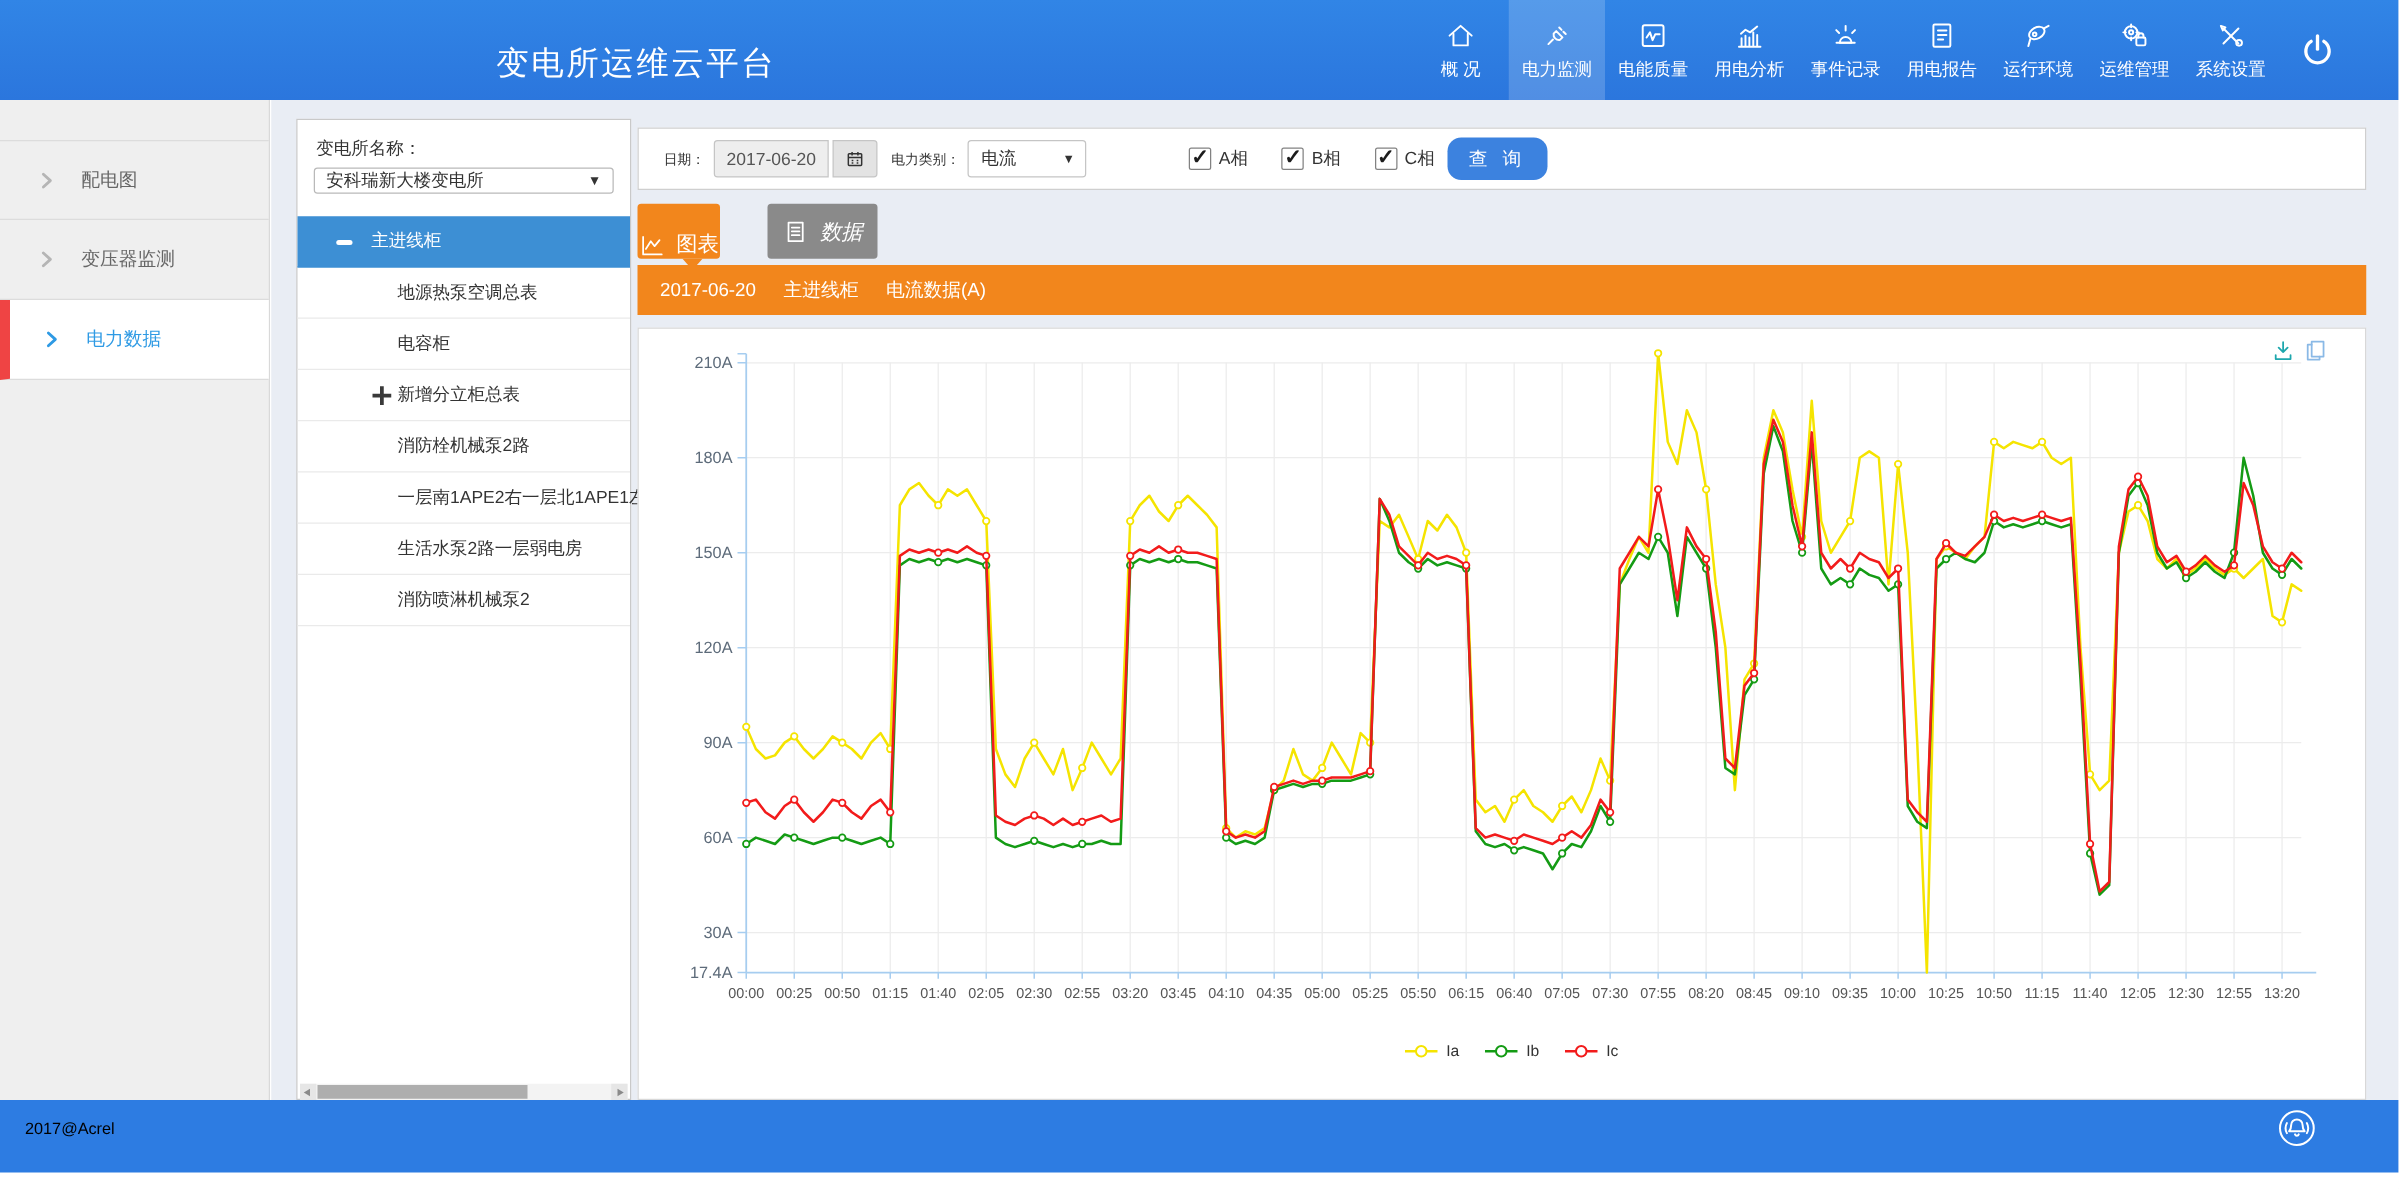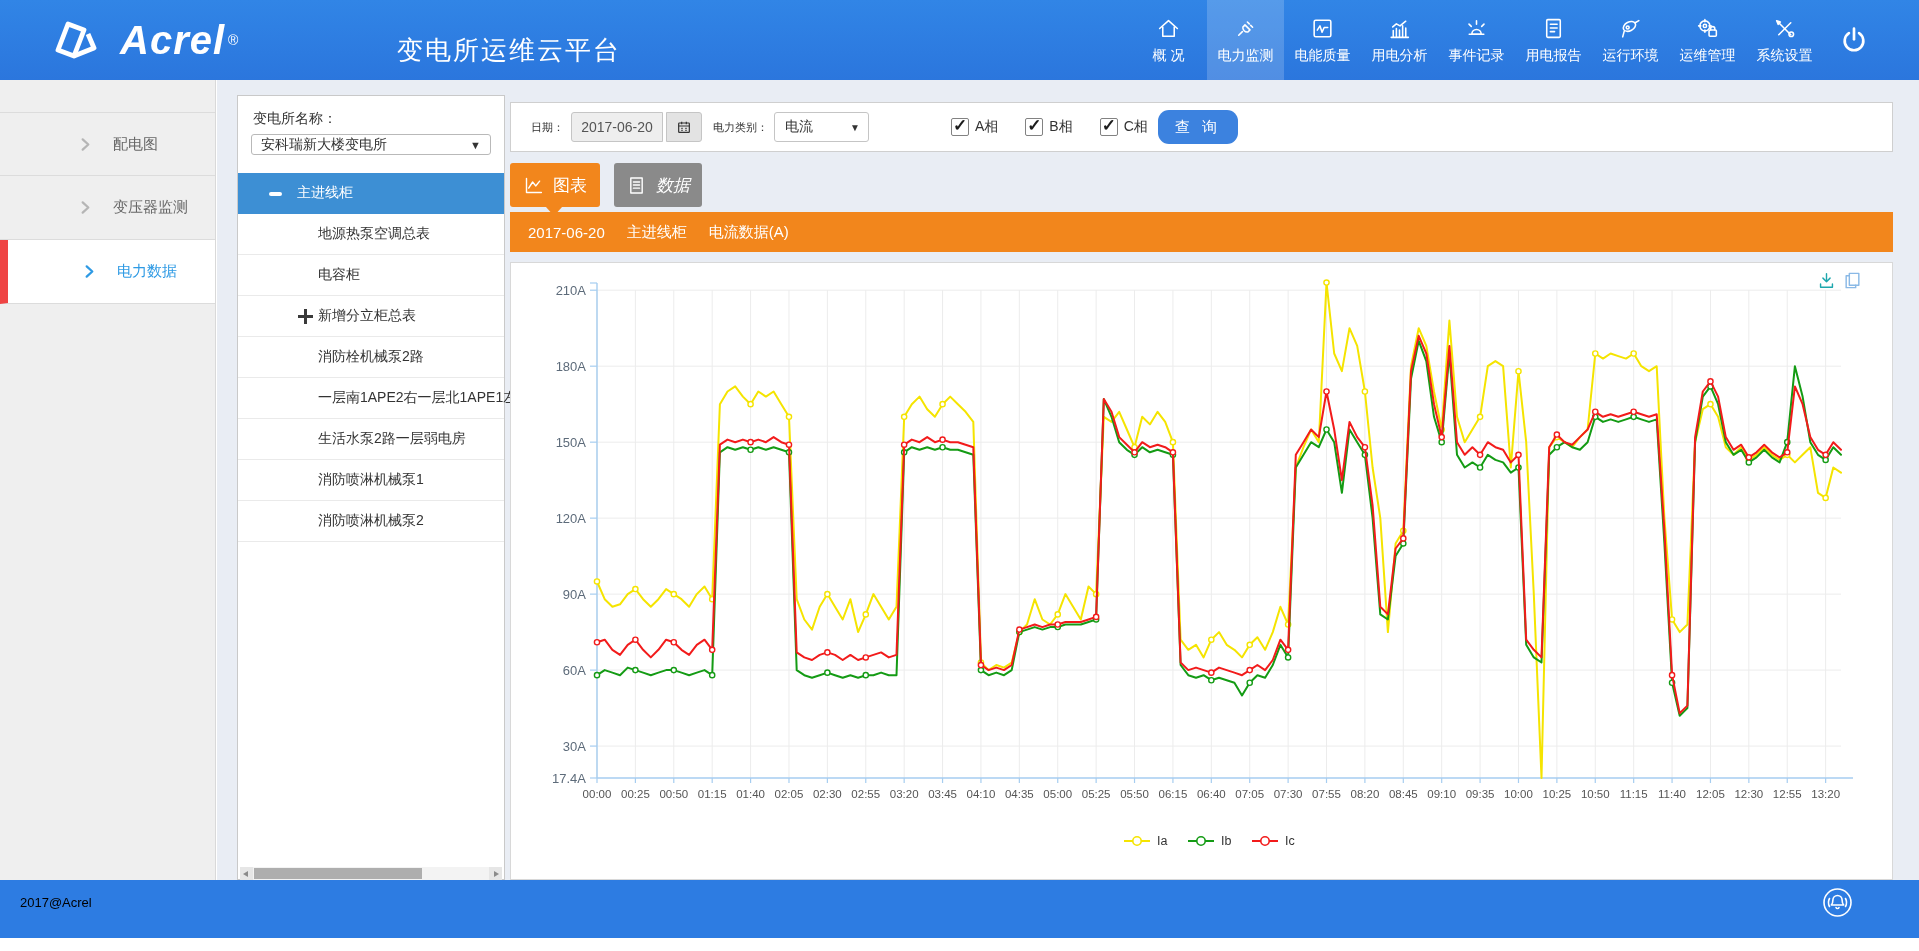--- a/index.html
+++ b/index.html
@@ -13,21 +13,21 @@
   .app-title{position:absolute;left:397px;top:0;height:100px;display:flex;align-items:center;color:#fff;font-size:26px;letter-spacing:2px;}
   .nav{position:absolute;left:1130px;top:0;height:100px;display:flex;}
   .nav-item{width:77px;height:80px;display:flex;flex-direction:column;align-items:center;justify-content:center;gap:6px;color:#fff;cursor:pointer;}
   .nav-item.active{background:rgba(255,255,255,.18);}
   .nav-item svg{width:25px;height:25px;stroke:#fff;fill:none;stroke-width:1.5;stroke-linecap:round;stroke-linejoin:round;}
   .nav-label{font-size:14px;white-space:nowrap;}
   .power-btn{position:absolute;left:1838px;top:24px;width:34px;height:34px;cursor:pointer;}
   .power-btn svg{width:32px;height:32px;stroke:#fff;fill:none;stroke-width:2;stroke-linecap:round;}
   
   .sidebar{position:absolute;left:0;top:80px;width:216px;height:800px;background:#efefef;border-right:1px solid #d9d9d9;box-sizing:border-box;padding-top:32px;}
-  .side-item{height:64px;border-bottom:1px solid #dcdcdc;display:flex;align-items:center;color:#666;font-size:15px;cursor:pointer;box-sizing:border-box;padding-left:48px;}
+  .side-item{height:64px;border-bottom:1px solid #dcdcdc;display:flex;align-items:center;color:#666;font-size:15px;cursor:pointer;box-sizing:border-box;}
   .side-item:first-child{border-top:1px solid #dcdcdc;}
   .side-item .chev{margin:0 20px 0 30px;width:15px;height:15px;color:#b5b5b5;flex:0 0 auto;}
   .side-item .chev svg{width:15px;height:15px;stroke:currentColor;fill:none;stroke-width:2.4;stroke-linecap:round;stroke-linejoin:round;}
   .side-item.active{background:#fff;border-left:8px solid #ef4444;color:#2e9ae4;}
   .side-item.active .chev{color:#2e9ae4;margin-left:26px;}
   
   .content-bg{position:absolute;left:217px;top:80px;width:1702px;height:800px;background:#e9edf4;}
   
   .tree-card{position:absolute;left:237px;top:95px;width:268px;height:785px;background:#fff;border:1px solid #c9c9c9;box-sizing:border-box;}
   .station-label{position:absolute;left:15px;top:14px;font-size:14px;color:#333;}
@@ -60,21 +60,21 @@
   .type-select{position:absolute;left:263px;top:9px;width:95px;height:30px;background:#fff;border:1px solid #c5c5c5;border-radius:3px;box-sizing:border-box;display:flex;align-items:center;font-size:14px;color:#333;padding-left:10px;cursor:pointer;}
   .type-select .caret{position:absolute;right:8px;font-size:10px;color:#333;}
   .phases{position:absolute;left:440px;top:0;height:48px;display:flex;align-items:center;}
   .phase{display:inline-flex;align-items:center;margin-right:27px;font-size:14px;color:#333;cursor:pointer;}
   .cbx{width:16px;height:16px;border:1px solid #828282;border-radius:2px;background:#fff;margin-right:6px;position:relative;}
   .cbx .check{position:absolute;left:1px;top:-4px;font-size:17px;font-weight:bold;color:#1c1c1c;}
   .query-btn{position:absolute;left:647px;top:7px;width:80px;height:34px;background:#3c82df;border-radius:11px;color:#fff;font-size:15px;display:flex;align-items:center;justify-content:center;cursor:pointer;letter-spacing:4px;}
   
   .tab{position:absolute;top:163px;height:44px;border-radius:3px;color:#fff;font-size:17px;display:flex;align-items:center;justify-content:center;gap:9px;cursor:pointer;}
   .tab svg{width:21px;height:21px;stroke:#fff;fill:none;stroke-width:1.6;stroke-linecap:round;stroke-linejoin:round;}
-  .tab-chart{left:510px;width:90px;background:#f2861c;}
+  .tab-chart{left:510px;width:66px;background:#f2861c;align-items:flex-end;}
   .tab-data{left:614px;width:88px;background:#8a8a8a;font-style:italic;}
   .tab-pointer{position:absolute;left:546px;top:207px;width:0;height:0;border-left:8px solid transparent;border-right:8px solid transparent;border-top:9px solid #f2861c;}
   
   .result-bar{position:absolute;left:510px;top:212px;width:1383px;height:40px;background:#f2861c;color:#fff;display:flex;align-items:center;font-size:15px;box-sizing:border-box;padding-left:18px;}
   .result-bar span{margin-right:22px;}
   
   .chart-card{position:absolute;left:510px;top:262px;width:1383px;height:618px;background:#fff;border:1px solid #d8d8d8;box-sizing:border-box;}
   .chart-card svg.plot{position:absolute;left:0;top:0;font-family:"Liberation Sans",sans-serif;}
   .c-tool{position:absolute;top:8px;width:19px;height:19px;cursor:pointer;}
   .c-tool svg{width:19px;height:19px;fill:none;stroke-width:1.8;stroke-linecap:round;stroke-linejoin:round;}
@@ -87,28 +87,20 @@
   .copyright{position:absolute;left:20px;top:0;height:45px;display:flex;align-items:center;font-size:13px;}
   .bell{position:absolute;left:1820px;top:5px;width:35px;height:35px;cursor:pointer;}
   .bell svg{width:35px;height:35px;stroke:#fff;fill:none;stroke-width:1.6;stroke-linecap:round;stroke-linejoin:round;}
 </style>
 </head>
 <body>
 
 <div class="stage">
 
   <div class="header">
-    <div class="logo-wrap">
-      <svg class="logo-icon" viewBox="0 0 26 22">
-        <path d="M4 16 9 3l8 3-5 13Z" fill="none" stroke="#fff" stroke-width="2.4" stroke-linejoin="round"></path>
-        <path d="M12 19l10-4-3-7" fill="none" stroke="#fff" stroke-width="2.4" stroke-linejoin="round"></path>
-      </svg>
-      <span class="logo-text">Acrel</span>
-        <span class="logo-reg">®</span>
-    </div>
     <div class="app-title">变电所运维云平台</div>
     <div class="nav" id="nav">
         <div class="nav-item">
           <svg viewBox="0 0 24 24">
             <path d="M3.5 12 12 4.5 20.5 12"></path>
             <path d="M6.5 10.5V19.5h11v-9"></path>
           </svg>
           <span class="nav-label">概 况</span>
         </div>
         <div class="nav-item active">
@@ -229,23 +221,20 @@
           <span class="t-label">新增分立柜总表</span>
         </div>
         <div class="tree-row">
           <span class="t-label">消防栓机械泵2路</span>
         </div>
         <div class="tree-row">
           <span class="t-label">一层南1APE2右一层北1APE1左</span>
         </div>
         <div class="tree-row">
           <span class="t-label">生活水泵2路一层弱电房</span>
-        </div>
-        <div class="tree-row">
-          <span class="t-label">消防喷淋机械泵1</span>
         </div>
         <div class="tree-row">
           <span class="t-label">消防喷淋机械泵2</span>
         </div>
       </div>
     <div class="hscroll">
       <div class="hs-arrow hs-left"></div>
       <div class="hs-thumb"></div>
       <div class="hs-arrow hs-right"></div>
     </div>

